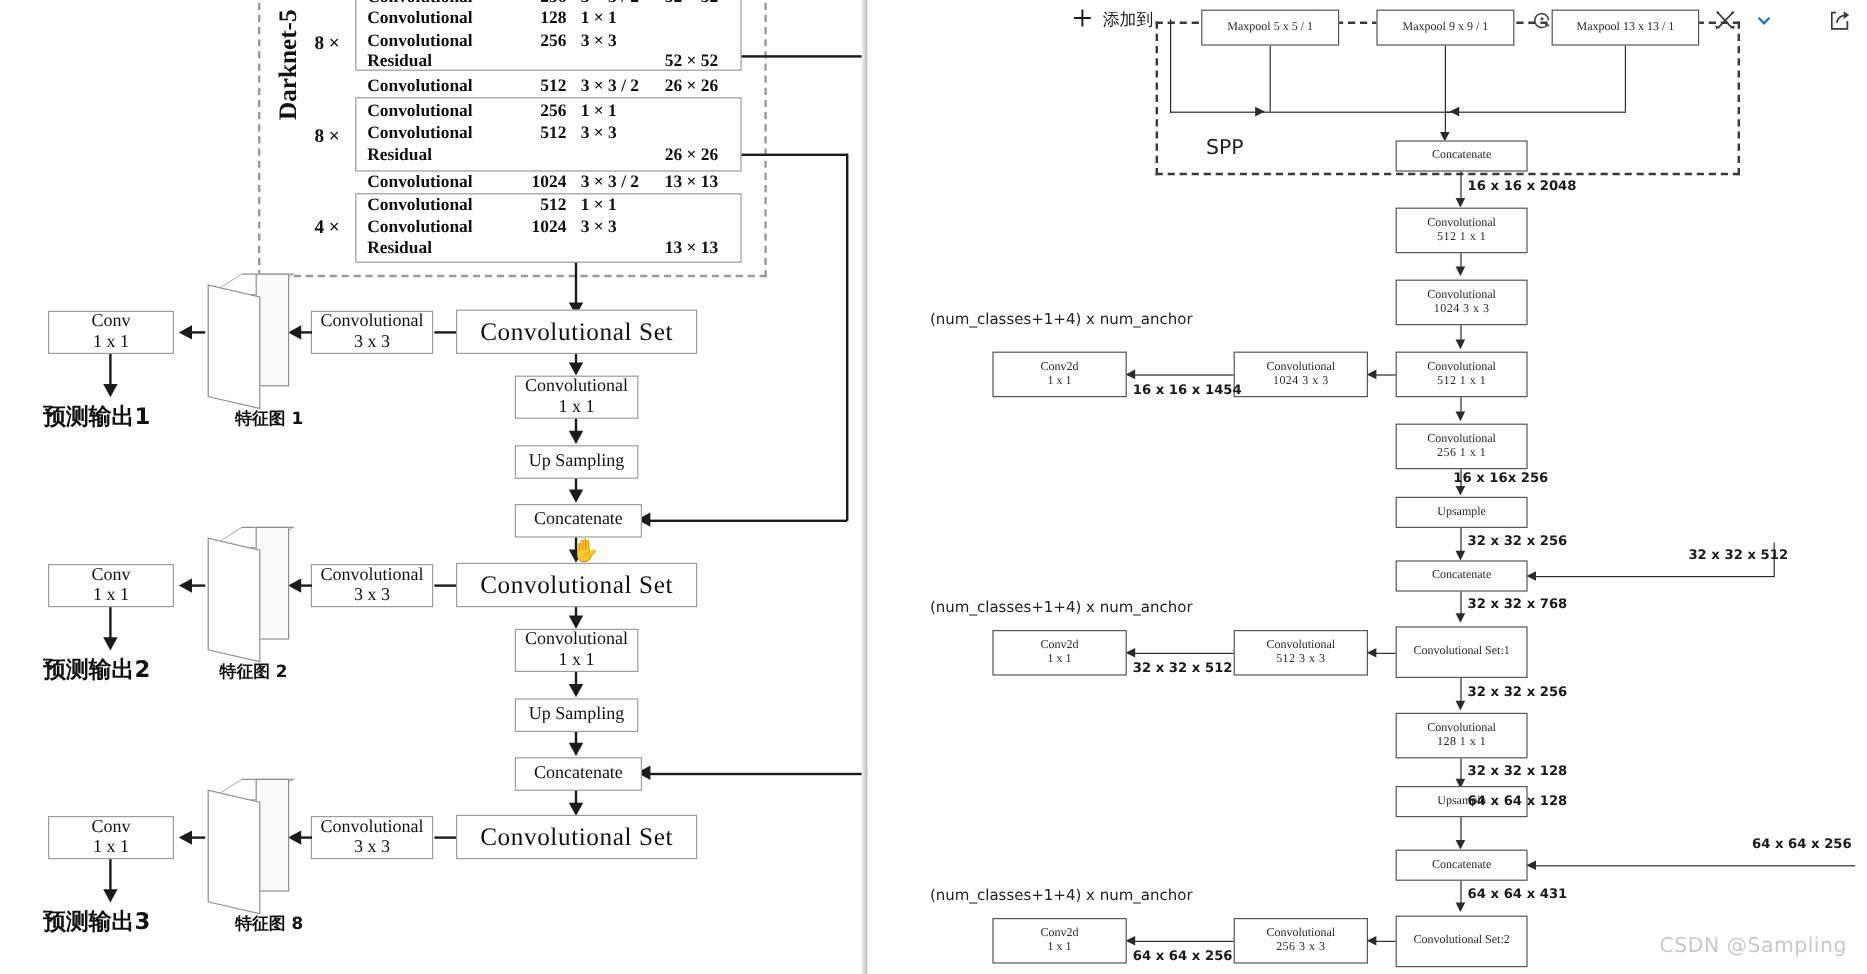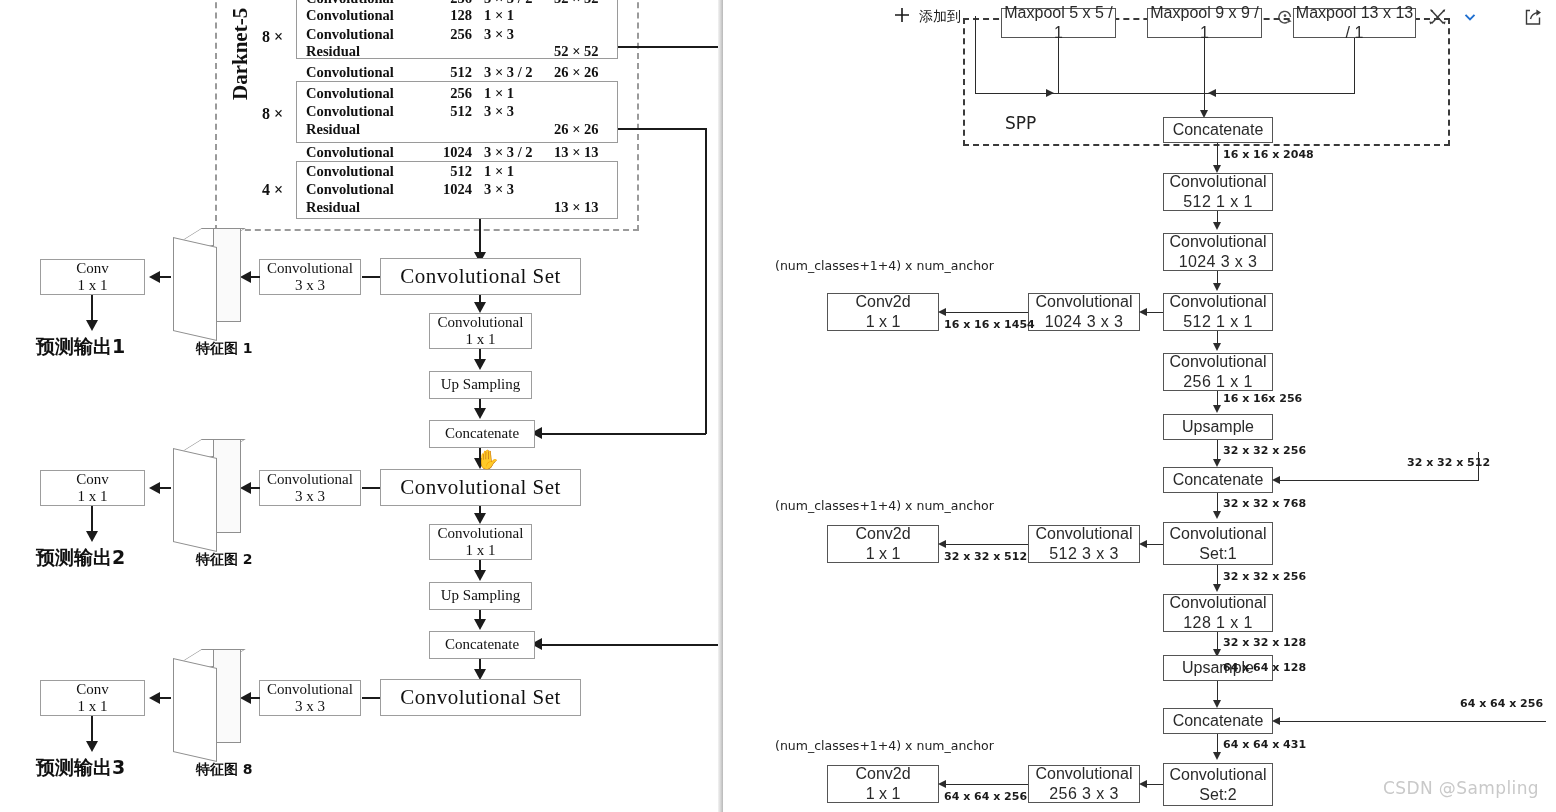--- a/index.html
+++ b/index.html
@@ -132,22 +132,22 @@
     position:absolute;top:4px;width:26px;height:26px;
     display:flex;align-items:center;justify-content:center;cursor:pointer;
   }
   .tbicon svg{display:block;}
 
   
   .rbox{
     position:absolute;box-sizing:border-box;
     border:1.5px solid #555;background:#fff;
     display:flex;flex-direction:column;align-items:center;justify-content:center;
-    font-size:16px;color:#2a2a2a;text-align:center;line-height:1.25;
-    font-family:Liberation Sans, sans-serif;
+    font-size:10px;color:#2a2a2a;text-align:center;line-height:1.25;
+    font-family:Liberation Serif, serif;
   }
   .rbox .l2{letter-spacing:.4px;}
   .rlabel{
     position:absolute;font-size:11px;font-weight:bold;color:#1b1b1b;white-space:nowrap;
     font-family:"DejaVu Sans","Liberation Sans",sans-serif;
   }
   .rtext{
     position:absolute;font-size:12.5px;color:#222;white-space:nowrap;
     font-family:"DejaVu Sans","Liberation Sans",sans-serif;
   }
@@ -351,21 +351,21 @@
     </div>
     <div class="ln h" style="left:362px;top:487px;width:18px;"></div>
     <div class="ah left" style="left:240px;top:482px;"></div>
     <div class="ln h" style="left:248px;top:487px;width:12px;"></div>
 
     <div class="slab" style="left:173px;top:439px;width:70px;height:112px;">
       <div class="topf"></div>
       <div class="side"></div>
       <div class="face"></div>
     </div>
-    <div class="fmcap" style="left:196px;top:551px;">特征图 2</div>
+    <div class="fmcap" style="left:183px;top:551px;">特征图 2</div>
     <div class="ah left" style="left:149px;top:482px;"></div>
     <div class="ln h" style="left:157px;top:487px;width:14px;"></div>
 
     <div class="lbox sm" style="left:40px;top:470px;width:105px;height:36px;">
       <span>Conv</span>
       <span>1 x 1</span>
     </div>
     <div class="ln v" style="left:91px;top:506px;height:30px;"></div>
     <div class="ah down" style="left:86px;top:531px;"></div>
     <div class="cn" style="left:36px;top:545px;">预测输出2</div>
@@ -547,21 +547,21 @@
     <div class="rlabel" style="left:221px;top:318px;">16 x 16 x 1454</div>
 
     <div class="rln v" style="left:494px;top:331px;height:15px;"></div>
     <div class="rah down" style="left:490px;top:343px;"></div>
     <div class="rbox" style="left:440px;top:353px;width:110px;height:38px;">
       <span>Convolutional</span>
       <span class="l2">256   1 x 1</span>
     </div>
     <div class="rln v" style="left:494px;top:391px;height:17px;"></div>
     <div class="rah down" style="left:490px;top:405px;"></div>
-    <div class="rlabel" style="left:500px;top:392px;">16 x 16x 256</div>
+    <div class="rlabel" style="left:488px;top:392px;">16 x 16x 256</div>
 
     <div class="rbox" style="left:440px;top:414px;width:110px;height:26px;">
       <span>Upsample</span>
     </div>
     <div class="rln v" style="left:494px;top:440px;height:23px;"></div>
     <div class="rah down" style="left:490px;top:459px;"></div>
     <div class="rlabel" style="left:500px;top:444px;">32 x 32 x 256</div>
 
     <div class="rbox" style="left:440px;top:467px;width:110px;height:26px;">
       <span>Concatenate</span>

